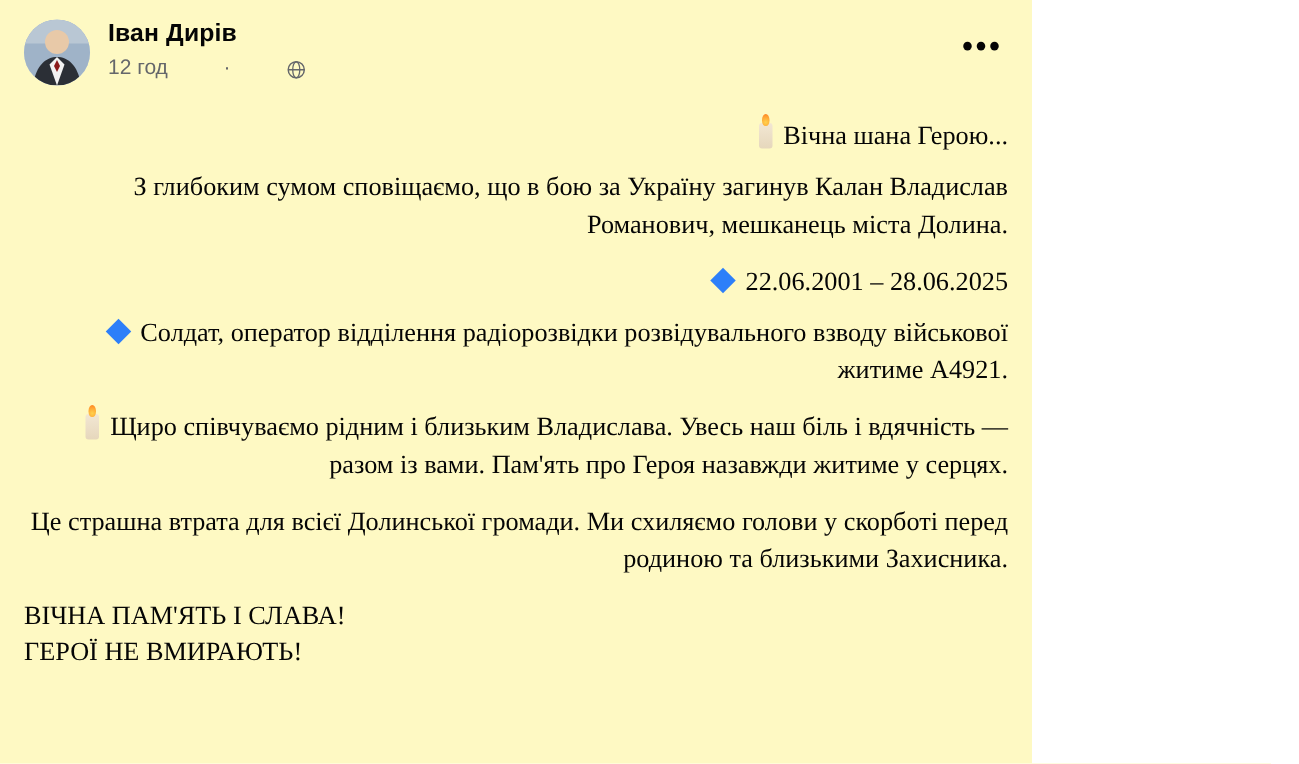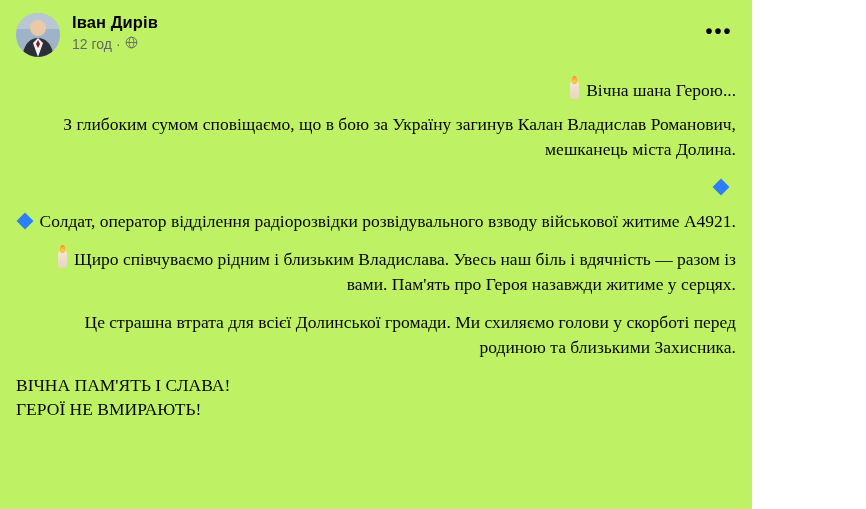--- a/index.html
+++ b/index.html
@@ -9,25 +9,25 @@
   body {
     width: 866px;
     height: 509px;
     background: #ffffff;
     font-family: "Liberation Sans", sans-serif;
     color: #050505;
     overflow: hidden;
   }
 
   .post {
-    width: 752px;
+    width: 688px;
     height: 509px;
     box-sizing: border-box;
     padding: 12px 16px 0 16px;
-    background: #bef264;
+    background: #fef9c3;
     position: relative;
   }
 
   
   .post-header {
     display: flex;
     align-items: flex-start;
     height: 56px;
   }
   .avatar {
@@ -52,25 +52,26 @@
   }
   .author-name {
     font-size: 16.5px;
     font-weight: bold;
     line-height: 21px;
     color: #050505;
     letter-spacing: 0.1px;
   }
   .meta-row {
     display: flex;
-    align-items: flex-start;
+    align-items: flex-end;
     margin-top: 3px;
     color: #65676b;
     font-size: 14px;
     line-height: 17px;
+    gap: 33px;
   }
   .meta-dot {
     margin: 0 4px;
     color: #65676b;
   }
   .globe-icon {
     display: inline-flex;
     align-items: center;
     justify-content: center;
     width: 13px;
@@ -191,21 +192,21 @@
 
     <p class="para tight">
       <span class="candle"></span><span>Вічна шана Герою...</span>
     </p>
 
     <p class="para">
       <span>З глибоким сумом сповіщаємо, що в бою за Україну загинув Калан Владислав Романович, мешканець міста Долина.</span>
     </p>
 
     <p class="para tight">
-      <span class="bullet-blue"></span>
+      <span class="bullet-blue"></span><span>22.06.2001 – 28.06.2025</span>
     </p>
 
     <p class="para">
       <span class="bullet-blue"></span><span>Солдат, оператор відділення радіорозвідки розвідувального взводу військової житиме А4921.</span>
     </p>
 
 
     <p class="para">
       <span class="candle"></span><span>Щиро співчуваємо рідним і близьким Владислава. Увесь наш біль і вдячність — разом із вами. Пам'ять про Героя назавжди житиме у серцях.</span>
     </p>

